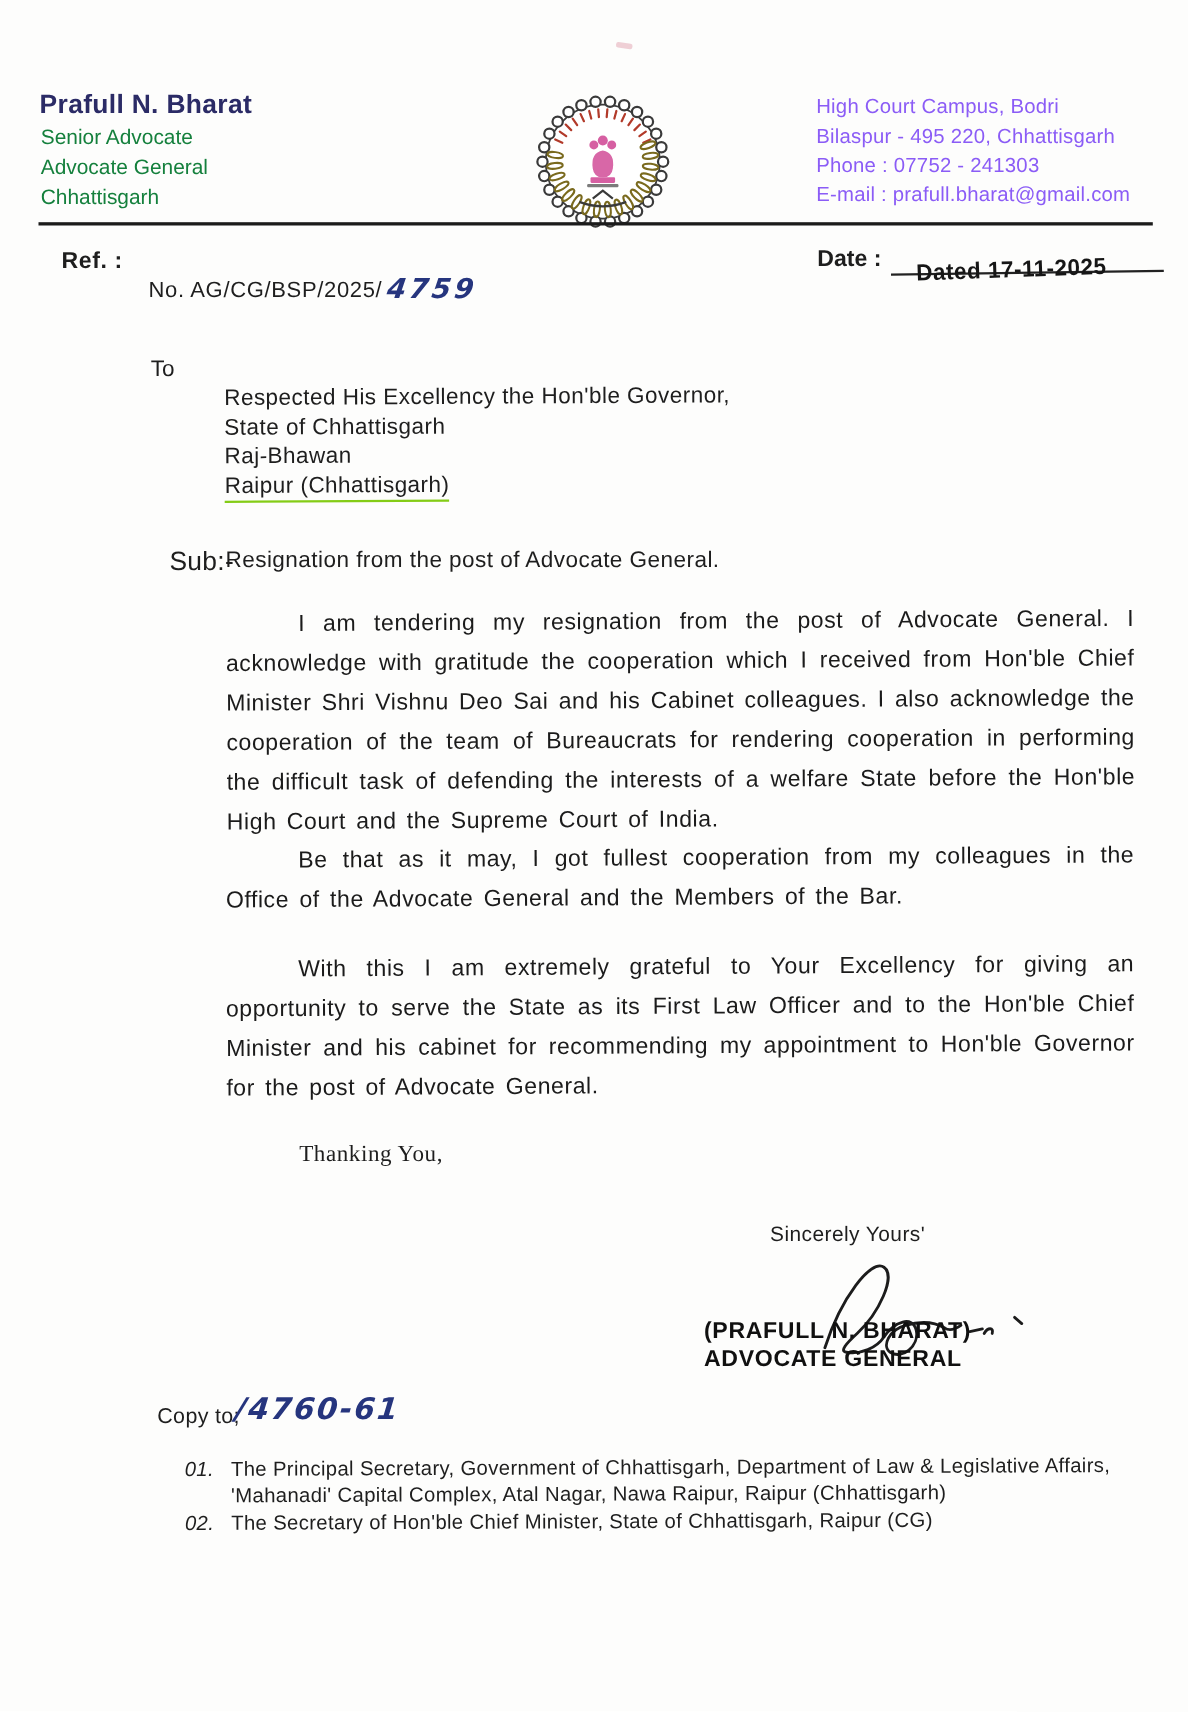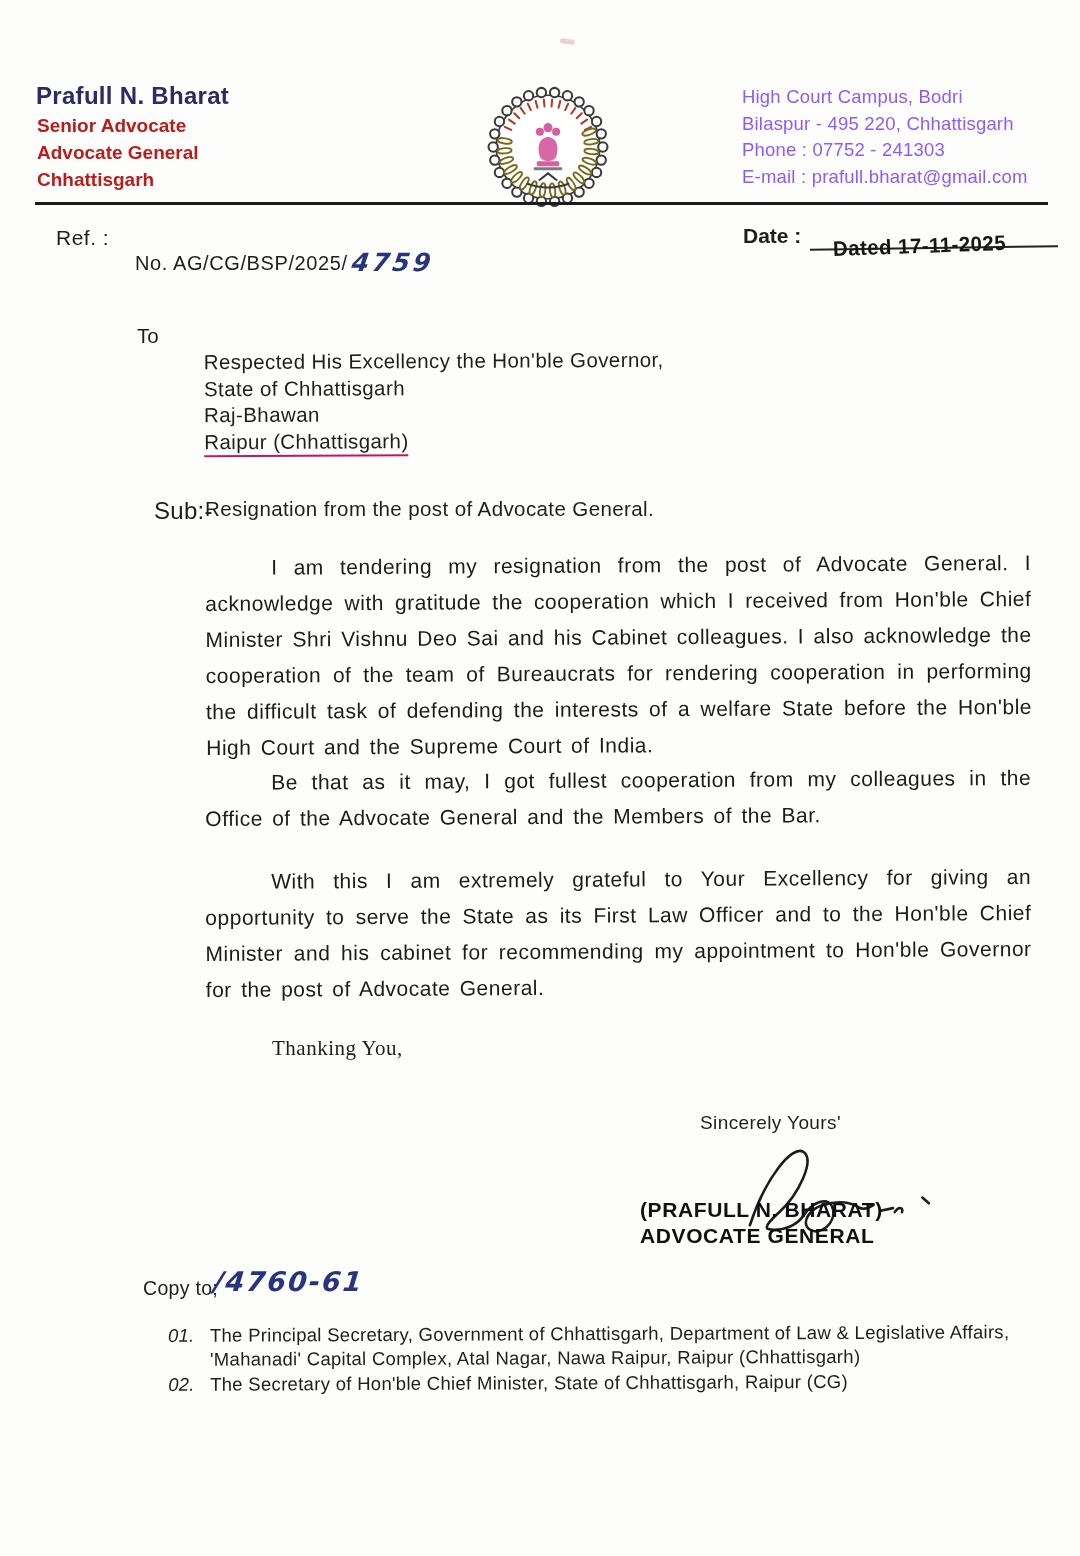--- a/index.html
+++ b/index.html
@@ -2,36 +2,36 @@
 <html><head>
 <meta charset="utf-8">
 <style>
   html,body{margin:0;padding:0;background:#ffffff;}
   .page{
     position:relative;width:1080px;height:1556px;background:#fdfdfc;
     font-family:"Liberation Sans",sans-serif;color:#1e1e1e;overflow:hidden;
   }
   
   .lh-name{position:absolute;left:36px;top:82px;font-size:24px;font-weight:bold;color:#2b2b66;letter-spacing:.3px;}
-  .lh-titles{position:absolute;left:37px;top:112px;font-size:19px;font-weight:700;color:#b91c1c;line-height:27px;}
+  .lh-titles{position:absolute;left:37px;top:112px;font-size:19px;font-weight:400;color:#15803d;line-height:27px;}
   .lh-contact{position:absolute;left:742px;top:84px;font-size:18.5px;font-weight:500;color:#8b5cf6;line-height:26.5px;letter-spacing:.2px;}
   .header-rule{position:absolute;left:35px;top:202px;width:1013px;height:3px;background:#1b1b1b;}
   .emblem{position:absolute;left:482px;top:82px;width:132px;height:132px;}
   
-  .ref-label{position:absolute;left:56px;top:226px;font-size:21px;font-weight:400;letter-spacing:.5px;}
+  .ref-label{position:absolute;left:56px;top:226px;font-size:21px;font-weight:700;letter-spacing:.5px;}
   .ref-number{position:absolute;left:135px;top:247px;font-size:20px;letter-spacing:.6px;}
   .hand{font-family:"DejaVu Sans",sans-serif;font-style:italic;color:#26357e;}
   .ref-hand{font-size:25px;letter-spacing:3px;display:inline-block;transform:skewX(-8deg);position:relative;top:1px;margin-left:4px;font-weight:600;}
   .date-label{position:absolute;left:743px;top:224px;font-size:21px;font-weight:600;}
   .date-line{position:absolute;left:810px;top:247px;width:248px;border-top:2.5px solid #222;transform:rotate(-.8deg);}
   .date-stamp{position:absolute;left:833px;top:237px;font-size:21px;font-weight:bold;letter-spacing:.5px;transform:rotate(-2deg) scaleX(.97);transform-origin:left center;color:#161616;}
   
   .to-label{position:absolute;left:137px;top:324px;font-size:20.5px;}
   .recipient{position:absolute;left:204px;top:348px;font-size:20.5px;line-height:26.5px;letter-spacing:.4px;transform:rotate(-.3deg);}
-  .recipient .ul{display:inline-block;border-bottom:2px solid #be185d;padding-bottom:0;}
+  .recipient .ul{display:inline-block;border-bottom:2px solid #84cc16;padding-bottom:0;}
   .sub-label{position:absolute;left:154px;top:497px;font-size:24px;letter-spacing:.3px;}
   .sub-text{position:absolute;left:205px;top:497px;font-size:20.5px;letter-spacing:.4px;}
   
   .bodytext{position:absolute;left:205px;width:826px;font-size:21px;line-height:36px;
     letter-spacing:.5px;word-spacing:3px;text-align:justify;transform:rotate(-.35deg);transform-origin:left top;color:#1b1b1b;}
   .bodytext p{margin:0;text-indent:66px;}
   .p1{top:550px;}
   .p2{top:765px;}
   .p3{top:864px;}
   .thanks{position:absolute;left:272px;top:1036px;font-size:21px;letter-spacing:.5px;font-family:Liberation Serif, serif;}

